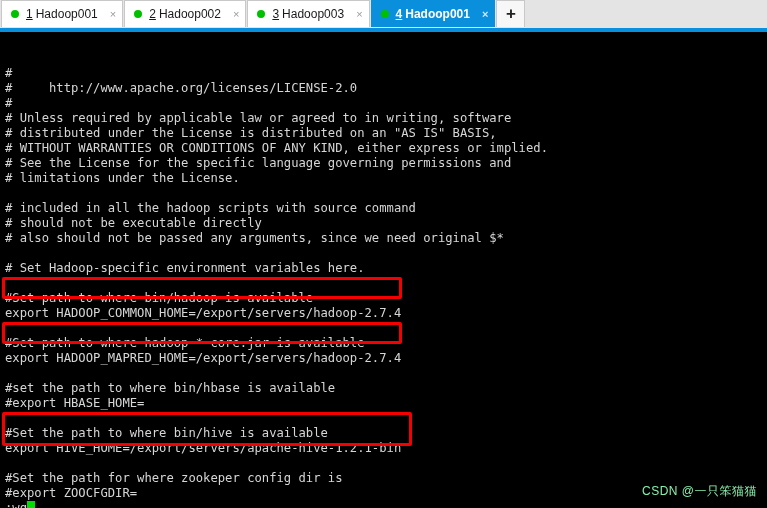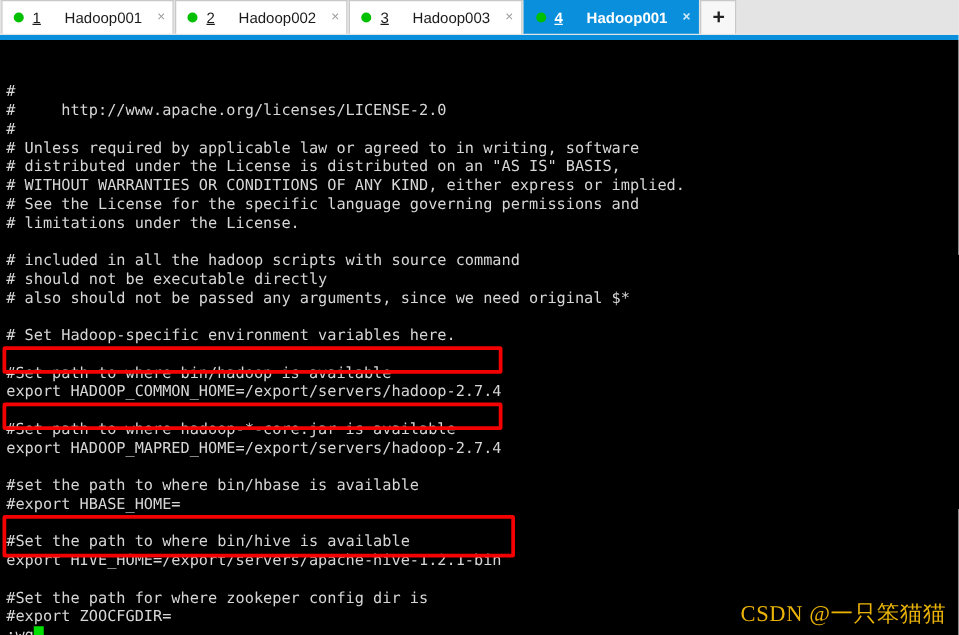--- a/index.html
+++ b/index.html
@@ -58,21 +58,21 @@
     background: #00c000;
     margin-right: 7px;
     flex: 0 0 auto;
   }
 
   .tab-num {
     text-decoration: underline;
     margin-right: 3px;
   }
 
-  .tab-title { letter-spacing: 0px; margin-left: 16px; }
+  .tab-title { letter-spacing: 0px; }
 
   .tab-close {
     margin-left: 10px;
     font-size: 11px;
     color: #9a9a9a;
     line-height: 1;
     padding: 0 2px;
     cursor: pointer;
   }
   .tab.active .tab-close { color: #cfe9f8; }
@@ -136,23 +136,23 @@
     border: 3px solid #f40000;
     border-radius: 2px;
     pointer-events: none;
   }
 
   
   #watermark {
     position: absolute;
     right: 10px;
     bottom: 9px;
-    font-family: Liberation Serif, serif;
-    font-size: 18px;
-    color: #eab308;
+    font-family: Liberation Sans, sans-serif;
+    font-size: 12px;
+    color: #86efac;
     letter-spacing: 0.5px;
     white-space: nowrap;
   }
 </style>
 </head>
 <body>
 
 <div id="app">
 
   <div id="tabbar">

